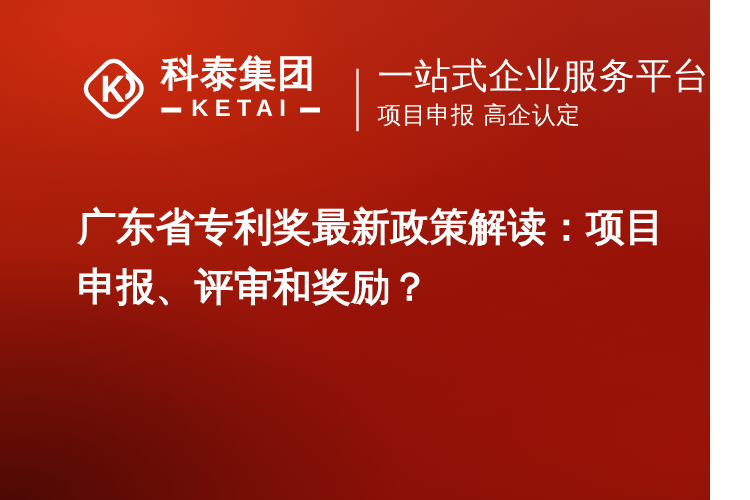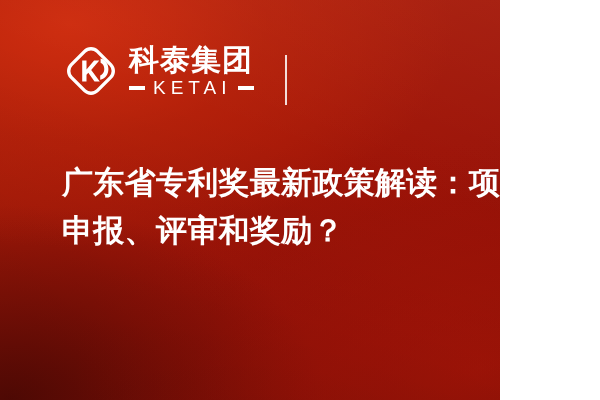--- a/index.html
+++ b/index.html
@@ -2,21 +2,21 @@
 <html><head>
 <meta charset="utf-8">
 <style>
   html, body {
     margin: 0;
     padding: 0;
     background: #ffffff;
   }
   #banner {
     position: relative;
-    width: 500px;
+    width: 568px;
     height: 400px;
     overflow: hidden;
     font-family: "Liberation Sans", "DejaVu Sans", sans-serif;
     background-color: #9d1408;
     background-image:
       radial-gradient(ellipse 620px 360px at 14% 6%, rgba(208,46,16,0.95) 0%, rgba(190,38,12,0.55) 32%, rgba(160,24,8,0.0) 62%),
       radial-gradient(ellipse 520px 300px at 96% 92%, rgba(175,22,8,0.65) 0%, rgba(150,16,6,0.15) 55%, rgba(130,12,5,0) 78%),
       radial-gradient(ellipse 420px 260px at 2% 100%, rgba(74,8,3,0.85) 0%, rgba(96,11,4,0.45) 45%, rgba(120,14,6,0) 75%),
       linear-gradient(152deg, #b3200a 0%, #a81a08 28%, #9d1408 58%, #921107 82%, #821005 100%);
   }
@@ -75,21 +75,21 @@
   .logo-dash {
     display: inline-block;
     width: 16px;
     height: 4px;
     background: #ffffff;
     flex: 0 0 16px;
   }
   .logo-en {
     font-family: "Liberation Sans", sans-serif;
     font-size: 19px;
-    font-weight: 400;
+    font-weight: 700;
     color: #ffffff;
     letter-spacing: 5px;
     padding: 0 6px 0 8px;
     line-height: 1;
   }
 
   .divider {
     position: absolute;
     left: 285px;
     top: 55px;
@@ -162,18 +162,22 @@
         <span class="logo-en-row">
           <i class="logo-dash"></i>
           <span class="logo-en">KETAI</span>
           <i class="logo-dash"></i>
         </span>
       </span>
     </div>
 
     <div class="divider"></div>
 
+    <div class="tagline-block">
+      <div class="tagline-main">一站式企业服务平台</div>
+      <div class="tagline-sub">项目申报 高企认定</div>
+    </div>
 
   </div>
 
   <div class="headline">广东省专利奖最新政策解读：项目申报、评审和奖励？</div>
 
 </div>
 
 </body></html>

